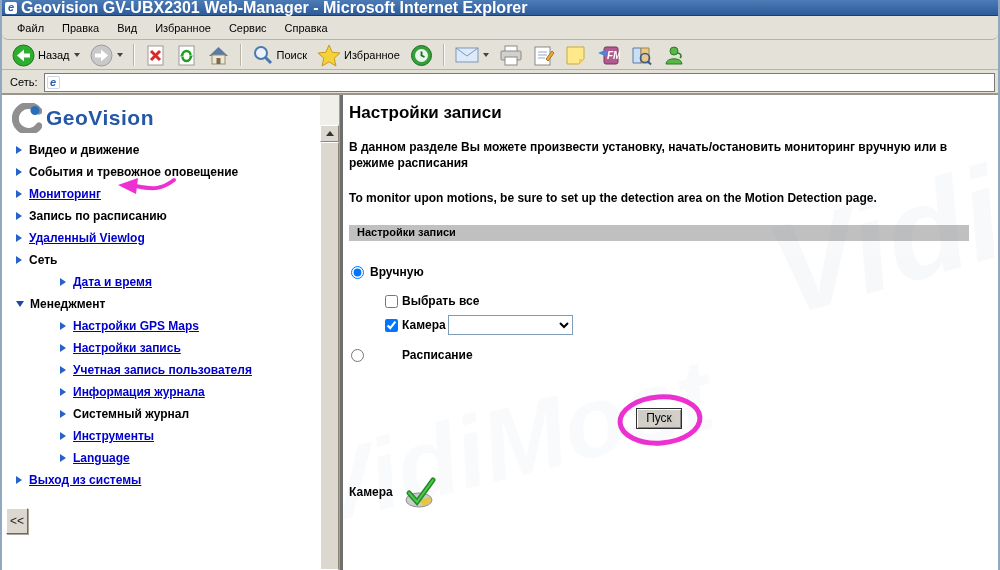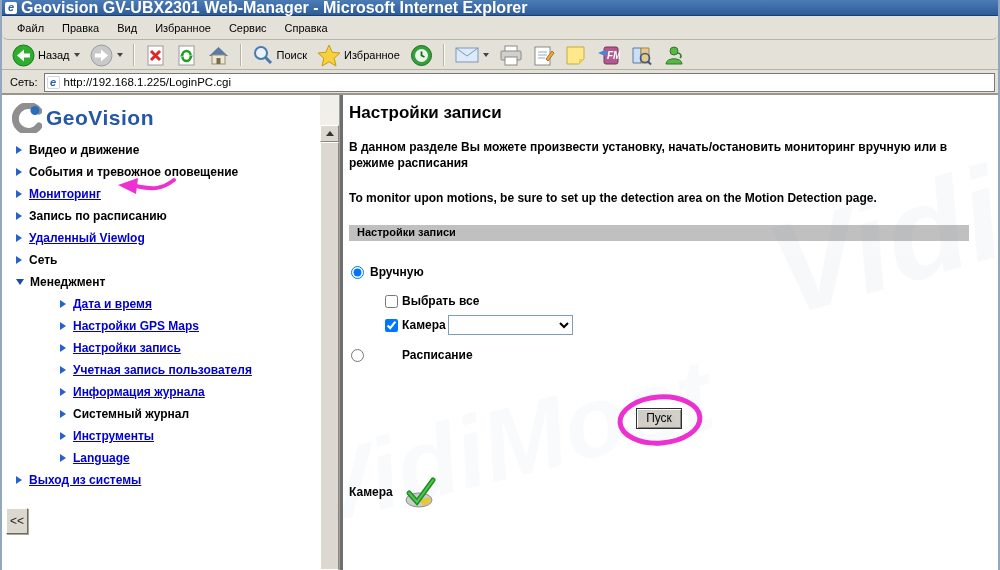--- a/index.html
+++ b/index.html
@@ -276,21 +276,20 @@
         <path d="M14 8 C18 8 19 11 17 13" fill="none" stroke="#2f7a24" stroke-width="1.6"></path>
           </svg>
         </span>
     </div>
   </div>
 
   <div class="addressbar">
     <span class="addr-label">Сеть:</span>
     <div class="addr-field">
       <span class="addr-ie">e</span>
-      <input class="addr-input" type="text" value="http://192.168.1.225/LoginPC.cgi" style="">
     </div>
   </div>
 
   <div class="content">
 
     <div class="sidebar">
       <div class="logo">
         <svg width="30" height="30">
           <path d="M27 8 A13 13 0 1 0 27 23" fill="none" stroke="#8f8f8f" stroke-width="7" stroke-linecap="round"></path>
           <circle cx="23" cy="7.5" r="4.5" fill="#2a6ebb"></circle>
@@ -316,27 +315,27 @@
           <span class="lbl">Запись по расписанию</span>
           </div>
         <div class="nav-item link">
           <span class="arrow-r"></span>
           <span class="lbl">Удаленный Viewlog</span>
           </div>
         <div class="nav-item">
           <span class="arrow-r"></span>
           <span class="lbl">Сеть</span>
           </div>
+        <div class="nav-item lvl1 link">
+          <span class="arrow-r"></span>
+          <span class="lbl">Дата и время</span>
+          </div>
         <div class="nav-item">
           <span class="arrow-d"></span>
           <span class="lbl">Менеджмент</span>
-          </div>
-        <div class="nav-item lvl1 link">
-          <span class="arrow-r"></span>
-          <span class="lbl">Дата и время</span>
           </div>
         <div class="nav-item lvl1 link">
           <span class="arrow-r"></span>
           <span class="lbl">Настройки GPS Maps</span>
           </div>
         <div class="nav-item lvl1 link">
           <span class="arrow-r"></span>
           <span class="lbl">Настройки запись</span>
           </div>
         <div class="nav-item lvl1 link">

